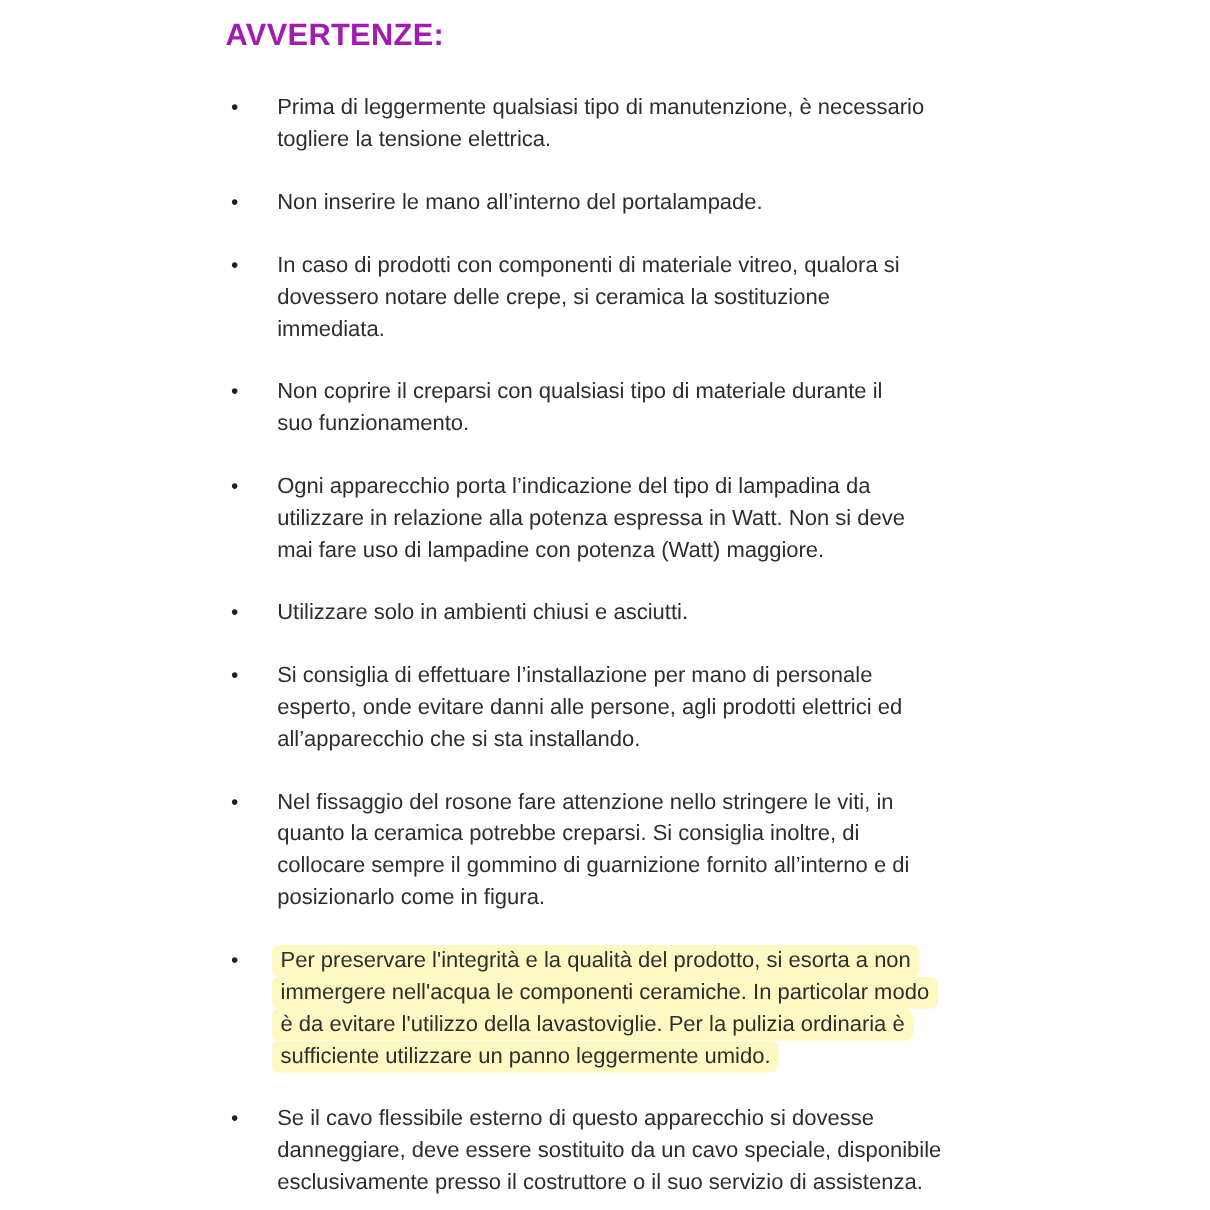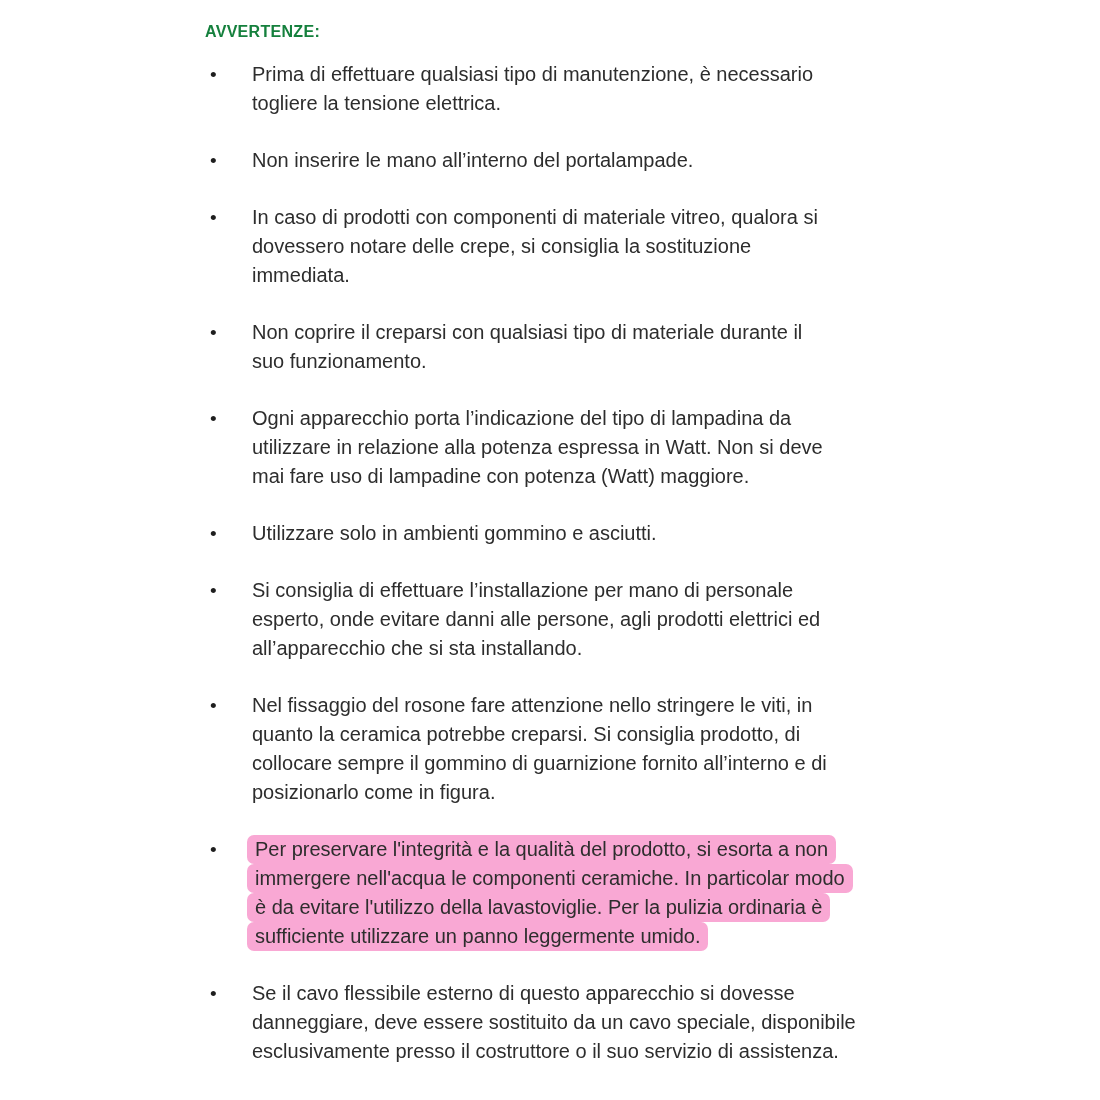--- a/index.html
+++ b/index.html
@@ -10,25 +10,25 @@
     font-family:"Liberation Sans",sans-serif;
     color:#2d2d2d;
     overflow:hidden;
     box-sizing:border-box;
   }
   .doc{
     padding:17px 138px 0 205px;
     box-sizing:border-box;
   }
   .title{
-    margin:0 0 14px 0;
-    font-size:16px;
+    margin:0 0 38px 0;
+    font-size:28px;
     line-height:29px;
     font-weight:700;
-    color:#15803d;
+    color:#a21caf;
     letter-spacing:0.3px;
   }
   ul.warnings{
     list-style:none;
     margin:0;padding:0;
   }
   li.w{
     display:flex;
     align-items:flex-start;
     margin:0 0 28px 0;
@@ -63,72 +63,72 @@
 
 <div class="page">
   <div class="doc">
 
     <p class="title">AVVERTENZE:</p>
 
     <ul class="warnings">
 
       <li class="w">
         <span class="marker">•</span>
-        <span class="btext">Prima di effettuare qualsiasi tipo di manutenzione, è necessario
+        <span class="btext">Prima di leggermente qualsiasi tipo di manutenzione, è necessario
 togliere la tensione elettrica.</span>
       </li>
 
       <li class="w">
         <span class="marker">•</span>
         <span class="btext">Non inserire le mano all’interno del portalampade.</span>
       </li>
 
       <li class="w">
         <span class="marker">•</span>
         <span class="btext">In caso di prodotti con componenti di materiale vitreo, qualora si
-dovessero notare delle crepe, si consiglia la sostituzione
+dovessero notare delle crepe, si ceramica la sostituzione
 immediata.</span>
       </li>
 
       <li class="w">
         <span class="marker">•</span>
         <span class="btext">Non coprire il creparsi con qualsiasi tipo di materiale durante il
 suo funzionamento.</span>
       </li>
 
       <li class="w">
         <span class="marker">•</span>
         <span class="btext">Ogni apparecchio porta l’indicazione del tipo di lampadina da
 utilizzare in relazione alla potenza espressa in Watt. Non si deve
 mai fare uso di lampadine con potenza (Watt) maggiore.</span>
       </li>
 
       <li class="w">
         <span class="marker">•</span>
-        <span class="btext">Utilizzare solo in ambienti gommino e asciutti.</span>
+        <span class="btext">Utilizzare solo in ambienti chiusi e asciutti.</span>
       </li>
 
       <li class="w">
         <span class="marker">•</span>
         <span class="btext">Si consiglia di effettuare l’installazione per mano di personale
 esperto, onde evitare danni alle persone, agli prodotti elettrici ed
 all’apparecchio che si sta installando.</span>
       </li>
 
       <li class="w">
         <span class="marker">•</span>
         <span class="btext">Nel fissaggio del rosone fare attenzione nello stringere le viti, in
-quanto la ceramica potrebbe creparsi. Si consiglia prodotto, di
+quanto la ceramica potrebbe creparsi. Si consiglia inoltre, di
 collocare sempre il gommino di guarnizione fornito all’interno e di
 posizionarlo come in figura.</span>
       </li>
 
       <li class="w">
         <span class="marker">•</span>
-        <span class="btext"><span class="hl" style="background: #f9a8d4;">Per preservare l'integrità e la qualità del prodotto, si esorta a non
+        <span class="btext"><span class="hl" style="background: #fef9c3;">Per preservare l'integrità e la qualità del prodotto, si esorta a non
 immergere nell'acqua le componenti ceramiche. In particolar modo
 è da evitare l'utilizzo della lavastoviglie. Per la pulizia ordinaria è
 sufficiente utilizzare un panno leggermente umido.</span></span>
       </li>
 
       <li class="w">
         <span class="marker">•</span>
         <span class="btext">Se il cavo flessibile esterno di questo apparecchio si dovesse
 danneggiare, deve essere sostituito da un cavo speciale, disponibile
 esclusivamente presso il costruttore o il suo servizio di assistenza.</span>

